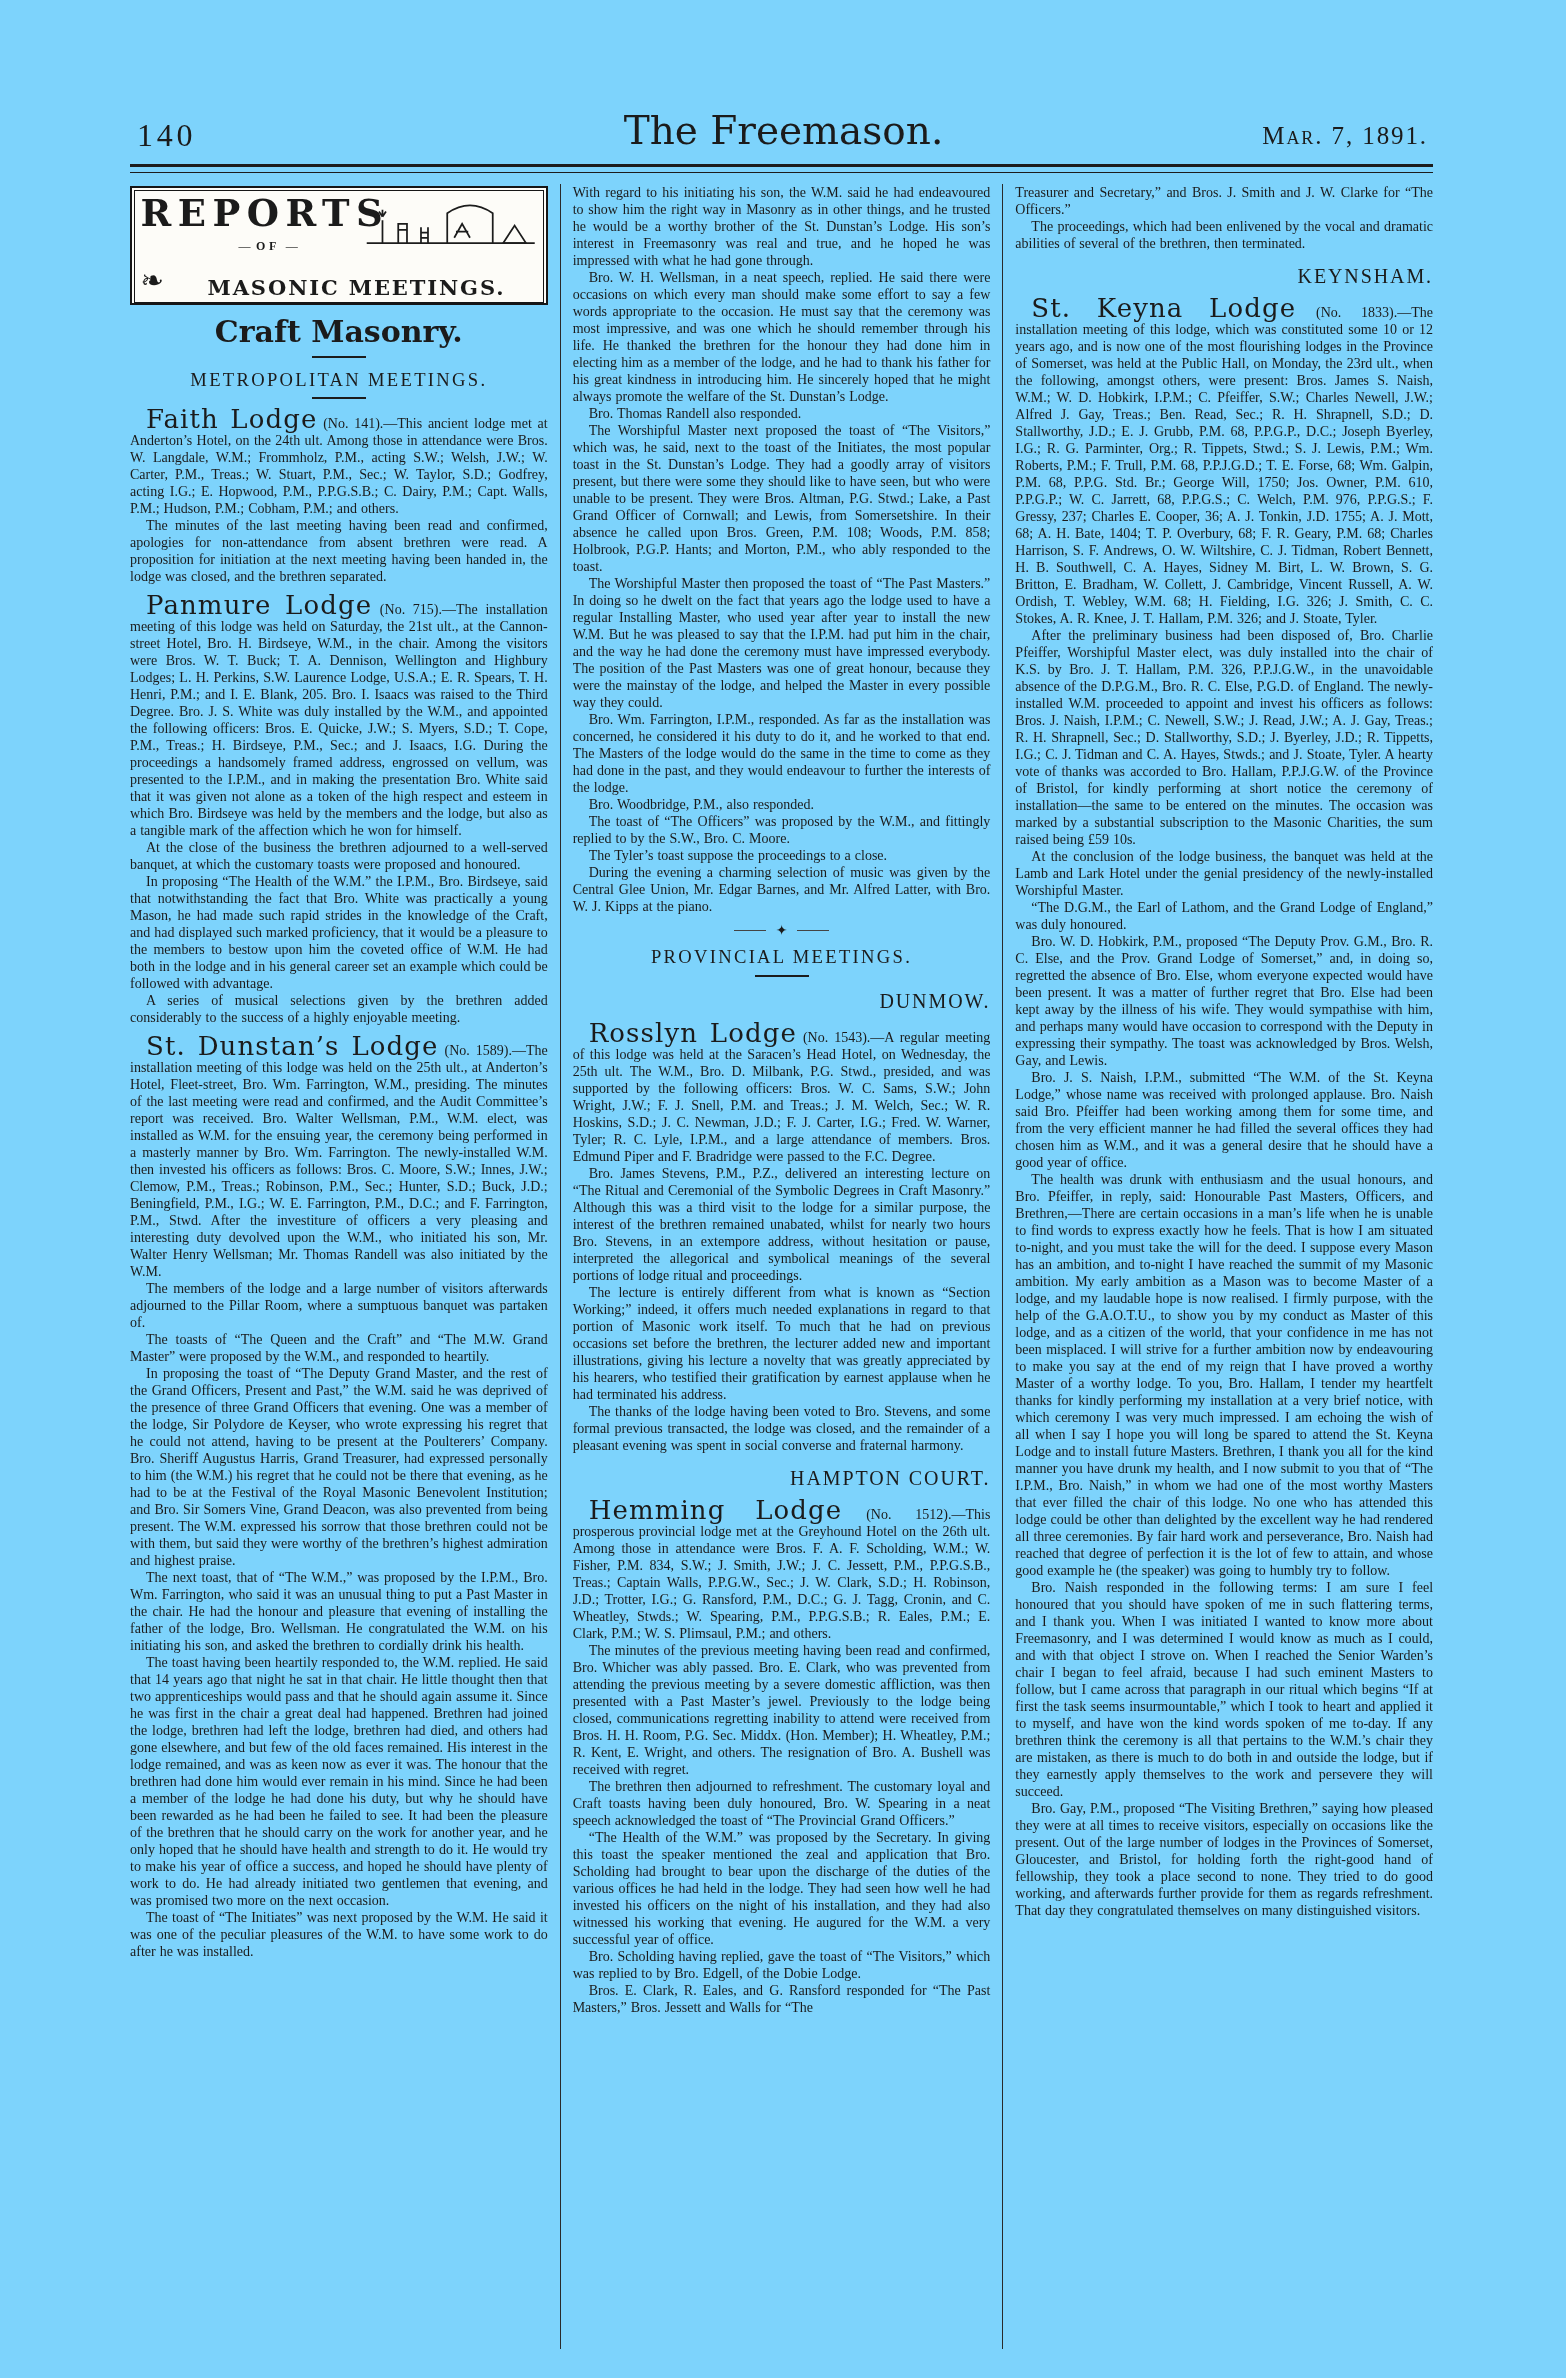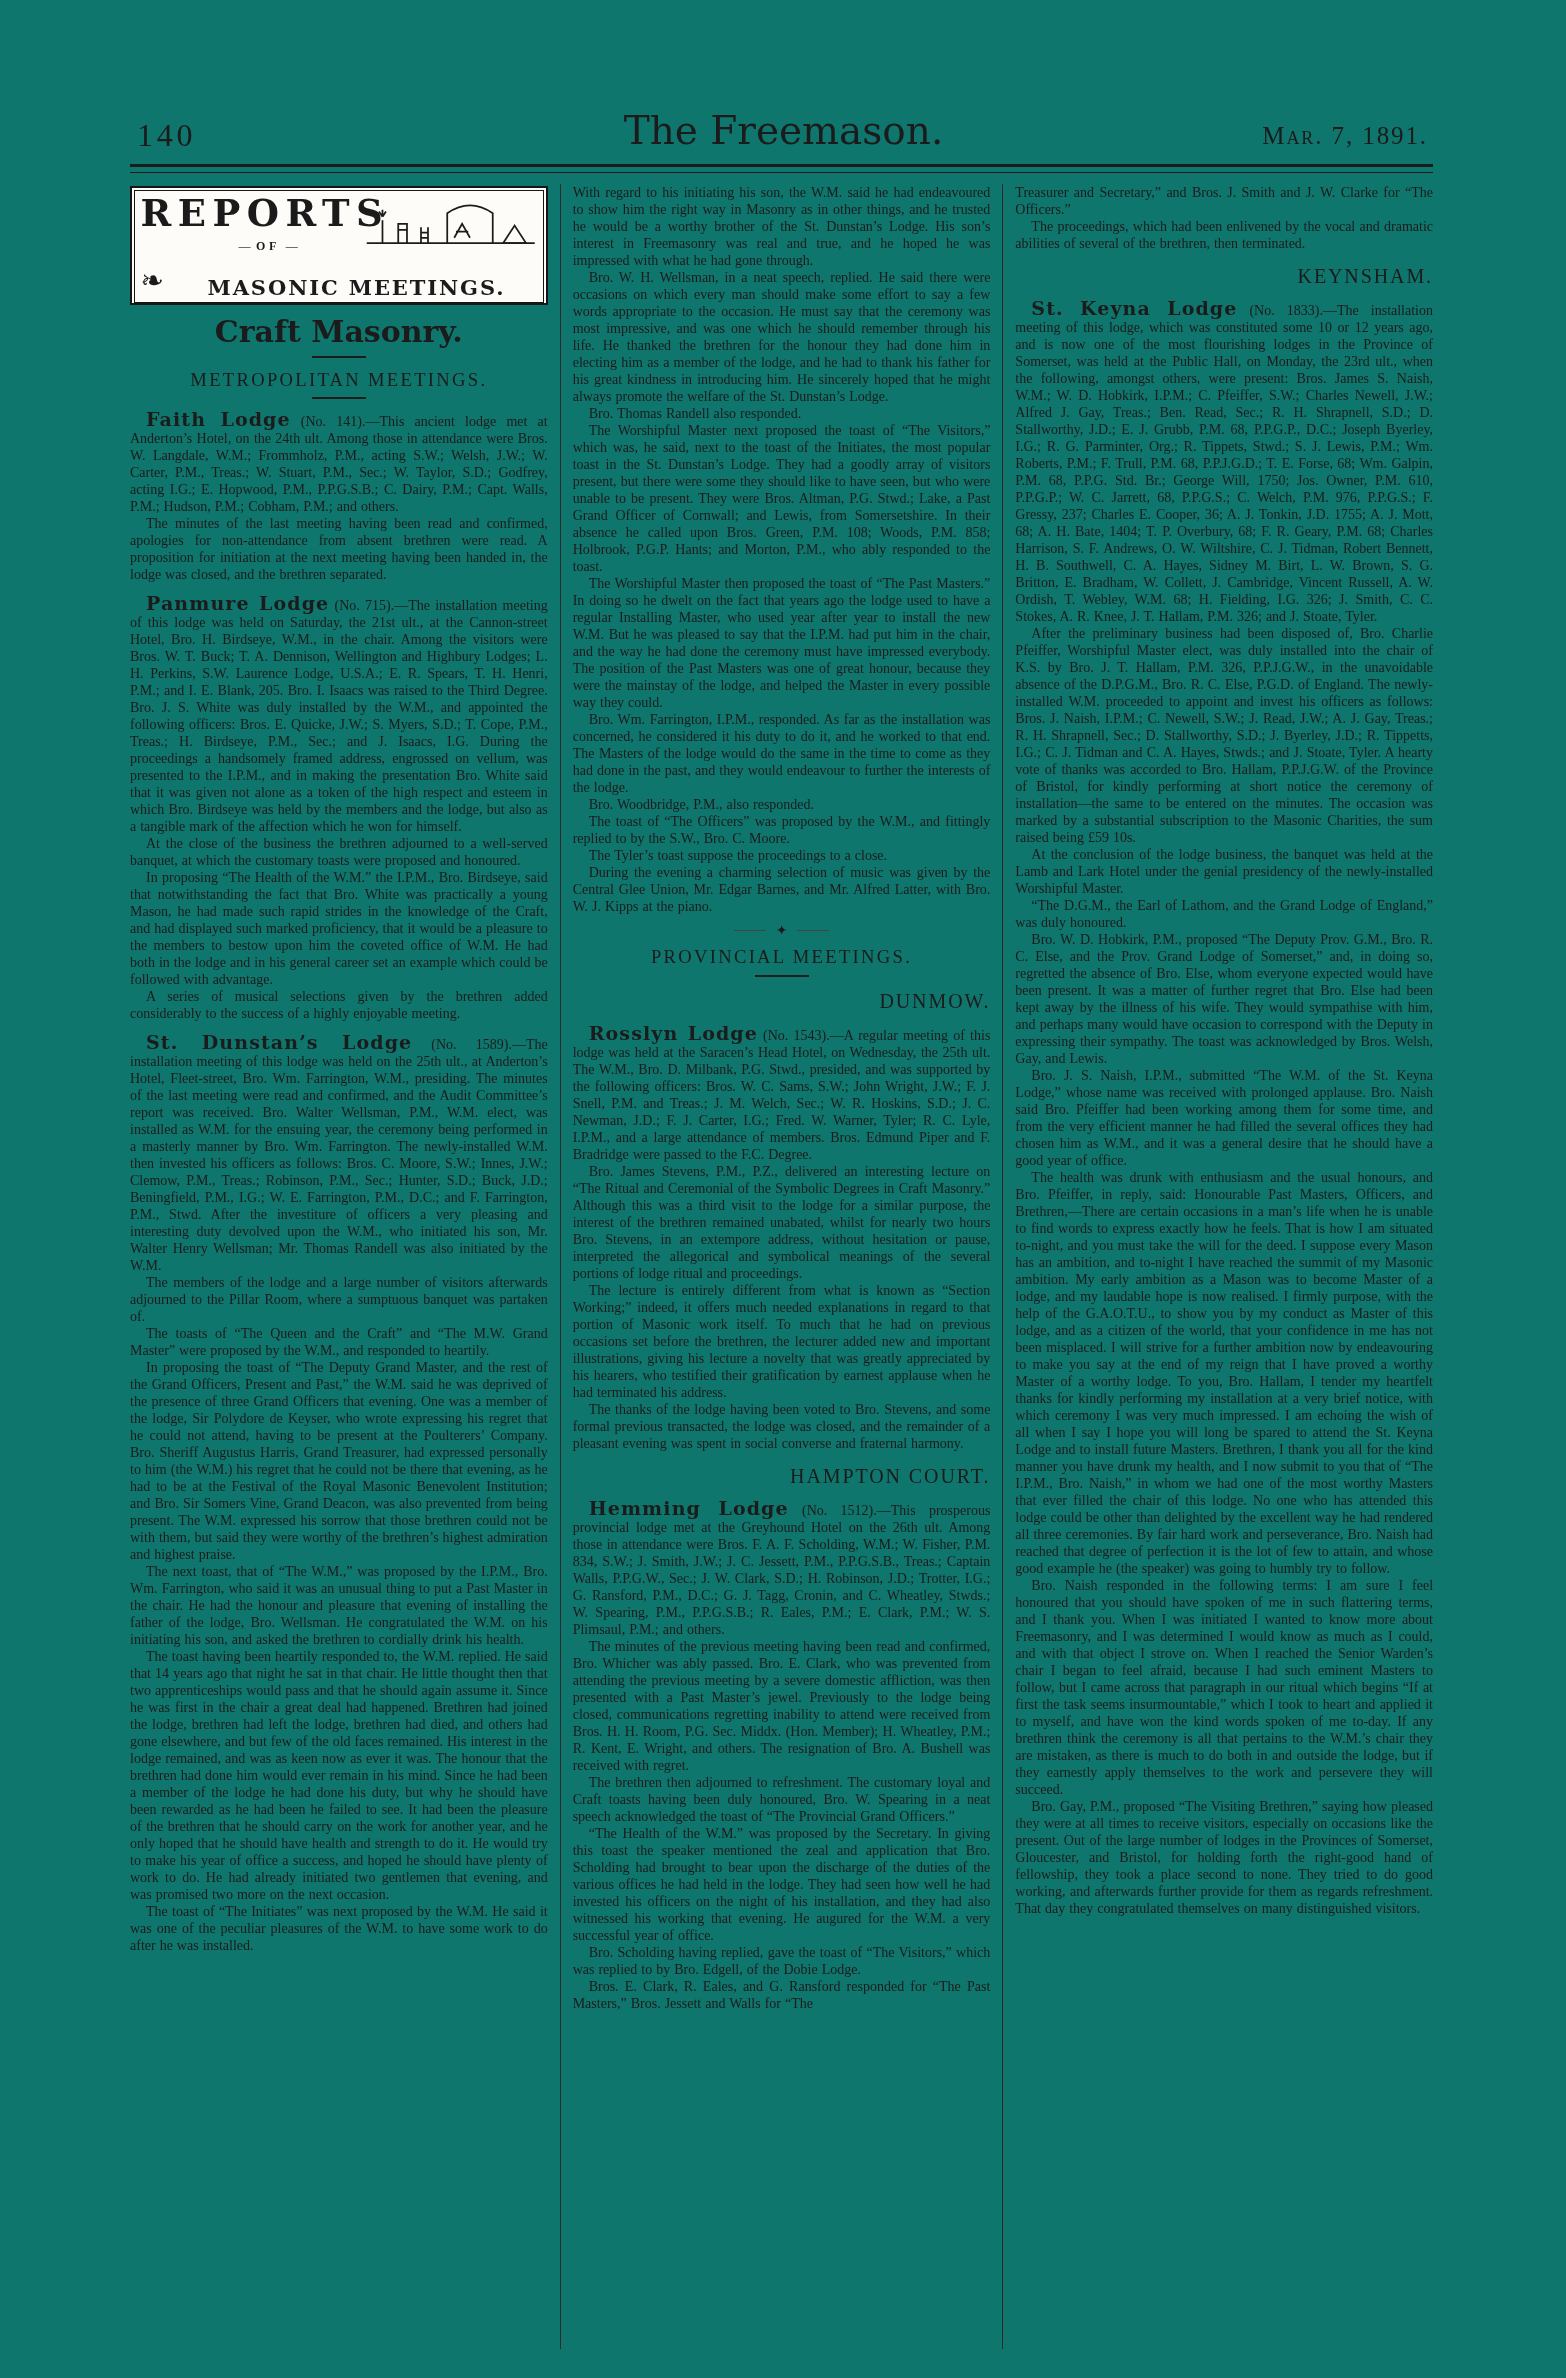--- a/index.html
+++ b/index.html
@@ -1,20 +1,20 @@
 <!DOCTYPE html>
 <html style="font-size:15px"><head>
 <meta charset="utf-8">
 <style>
   html,body{margin:0;padding:0;background:#e9e7e1;}
   .page{
     position:relative;
     width:1567px;height:2378px;
     margin:0 auto;
-    background:#0f766e;
+    background:#7dd3fc;
     color:#1b1b1b;
     font-family:"Liberation Serif", serif;
     overflow:hidden;
   }
   
   .page-number{position:absolute;left:137px;top:117px;font-size:32px;letter-spacing:3.7px;}
   .paper-title{position:absolute;left:0;right:0;top:108px;text-align:center;font-size:39px;font-family:"DejaVu Serif",serif;}
   .paper-date{position:absolute;right:139px;top:122px;font-size:25px;font-variant:small-caps;letter-spacing:1.9px;}
   .double-rule{position:absolute;left:130px;right:134px;top:164px;border-top:3.7px solid #1c1c1c;}
   .double-rule::after{content:"";display:block;margin-top:4.6px;border-top:1.9px solid #1c1c1c;}
@@ -29,22 +29,22 @@
   .column + .column{border-left:1.4px solid #2a2a2a;}
   
   p.body{
     margin:0;font-size:14px;line-height:17px;
     text-align:justify;text-indent:16px;
     word-spacing:0.5px;
   }
   p.noindent{text-indent:0;}
   p.lodge{margin-top:12px;}
   .lodge-lead{
-    font-family:"DejaVu Serif",serif;font-weight:700;
-    font-size:19px;letter-spacing:1.1px;
+    font-family:"DejaVu Serif",serif;font-weight:400;
+    font-size:26px;letter-spacing:1.1px;
   }
   .display-heading{
     text-align:center;font-family:"DejaVu Serif",serif;
     font-weight:700;font-size:30px;margin:9.3px 0 3.7px;
   }
   .caps-heading{
     text-align:center;font-size:18.6px;letter-spacing:2.3px;
     margin:11px 0 3.7px;white-space:nowrap;
   }
   .place-heading{

